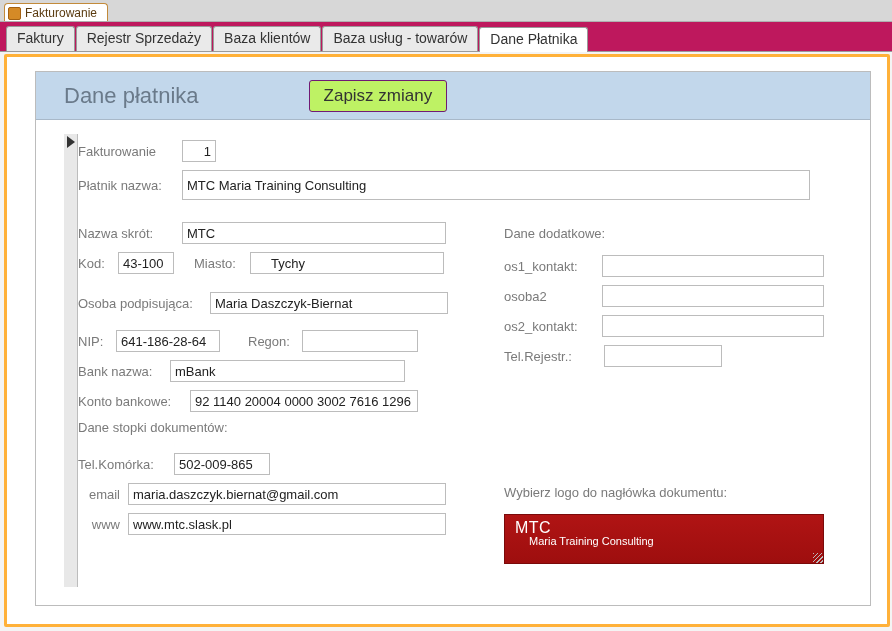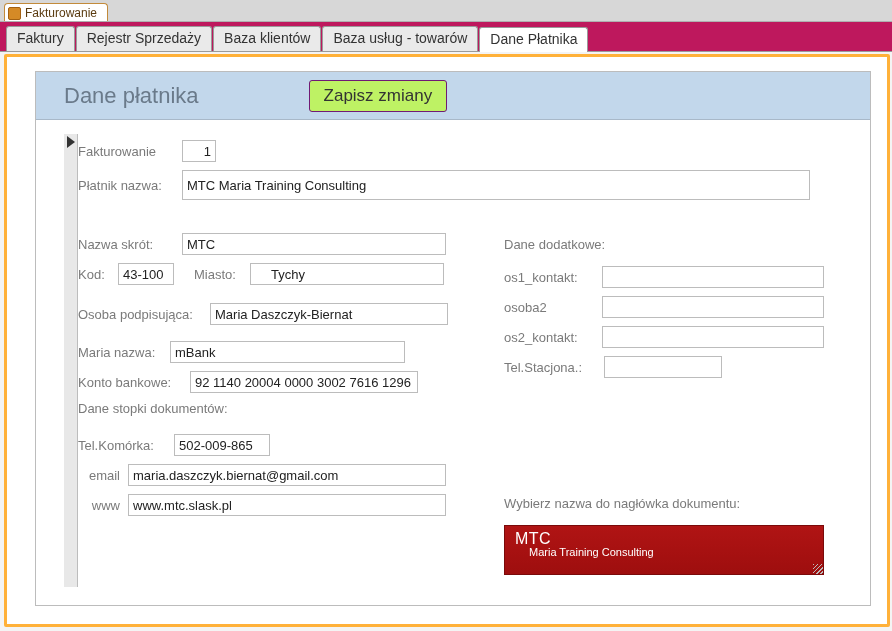--- a/index.html
+++ b/index.html
@@ -195,21 +195,21 @@
         <div class="record-marker"></div>
       </div>
 
       <div class="form-body">
 
         <div class="row">
           <span class="lbl" style="width:96px">Fakturowanie</span>
           <input type="text" style="width: 34px; text-align: right;" value="1">
         </div>
 
-        <div class="row" style="margin-bottom:33px">
+        <div class="row" style="margin-bottom:22px">
           <span class="lbl" style="width:96px">Płatnik nazwa:</span>
           <input type="text" style="width: 628px; height: 30px;" value="MTC Maria Training Consulting">
         </div>
 
         <div class="two-col">
           <div class="col-left">
 
             <div class="row">
               <span class="lbl" style="width:96px">Nazwa skrót:</span>
               <input type="text" style="width: 264px;" value="MTC">
@@ -221,23 +221,29 @@
               <input type="text" style="width: 56px;" value="43-100">
               <span class="lbl" style="margin-left:20px;width:48px">Miasto:</span>
               <input type="text" style="width: 194px; padding-left: 20px;" value="Tychy">
             </div>
 
             <div class="row" style="margin-bottom:16px">
               <span class="lbl" style="width:124px">Osoba podpisująca:</span>
               <input type="text" style="width: 238px;" value="Maria Daszczyk-Biernat">
             </div>
 
-
-            <div class="row">
-              <span class="lbl" style="width:84px">Maria nazwa:</span>
+            <div class="row">
+              <span class="lbl" style="width:30px">NIP:</span>
+              <input type="text" style="width: 104px;" value="641-186-28-64">
+              <span class="lbl" style="margin-left:28px;width:46px">Regon:</span>
+              <input type="text" style="width: 116px;" value="">
+            </div>
+
+            <div class="row">
+              <span class="lbl" style="width:84px">Bank nazwa:</span>
               <input type="text" style="width: 235px;" value="mBank">
             </div>
 
             <div class="row" style="">
               <span class="lbl" style="width:104px">Konto bankowe:</span>
               <input type="text" style="width: 228px;" value="92 1140 20004 0000 3002 7616 1296">
             </div>
 
             <div class="section-title" style="margin-bottom:18px">Dane stopki dokumentów:</div>
 
@@ -265,27 +271,27 @@
             </div>
             <div class="row">
               <span class="lbl" style="width:92px">osoba2</span>
               <input type="text" style="width: 228px;" value="">
             </div>
             <div class="row">
               <span class="lbl" style="width:92px">os2_kontakt:</span>
               <input type="text" style="width: 228px;" value="">
             </div>
             <div class="row">
-              <span class="lbl" style="width:92px">Tel.Stacjona.:</span>
+              <span class="lbl" style="width:92px">Tel.Rejestr.:</span>
               <input type="text" style="width: 118px;" value="">
             </div>
 
             <div style="height:110px"></div>
 
-            <div class="section-title" style="margin-bottom:14px">Wybierz nazwa do nagłówka dokumentu:</div>
+            <div class="section-title" style="margin-bottom:14px">Wybierz logo do nagłówka dokumentu:</div>
             <div class="logo-box">
               <div class="logo-title">MTC</div>
               <div class="logo-sub">Maria Training Consulting</div>
               <div class="logo-resize"></div>
             </div>
           </div>
         </div>
 
       </div>
     </div>

